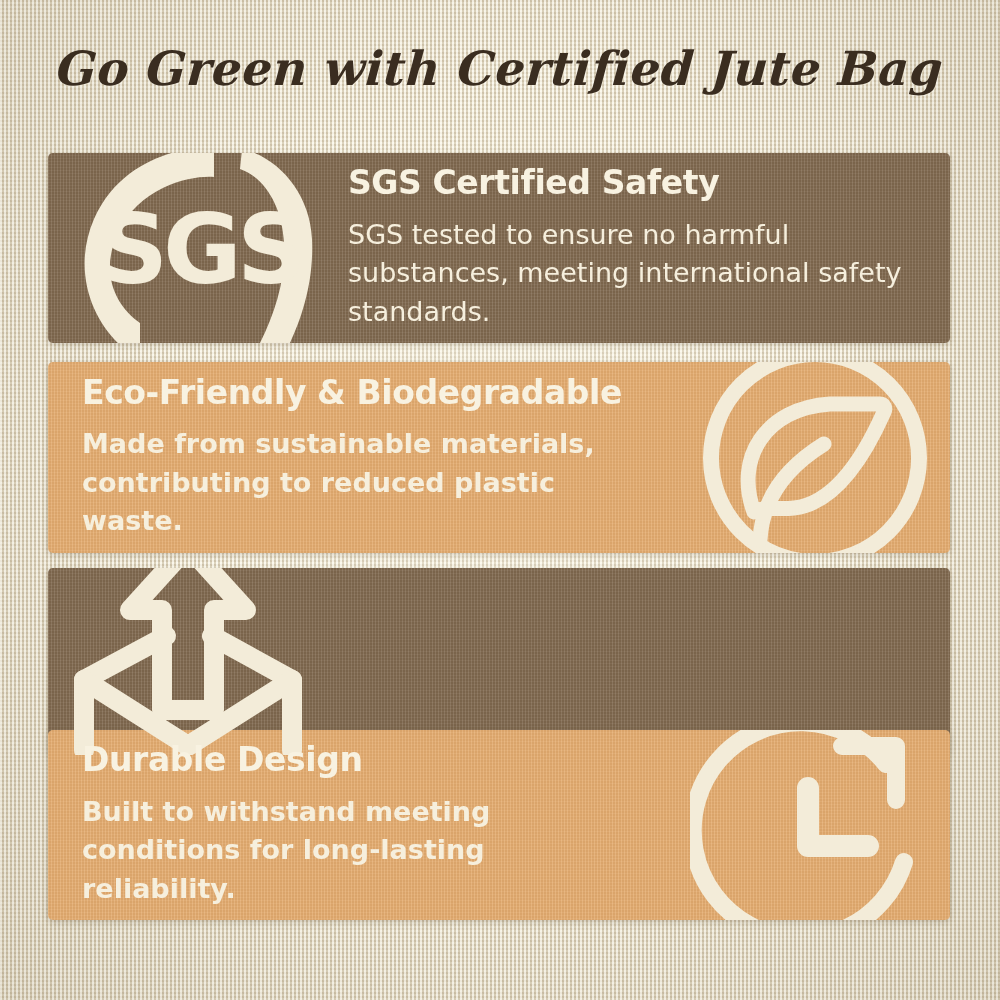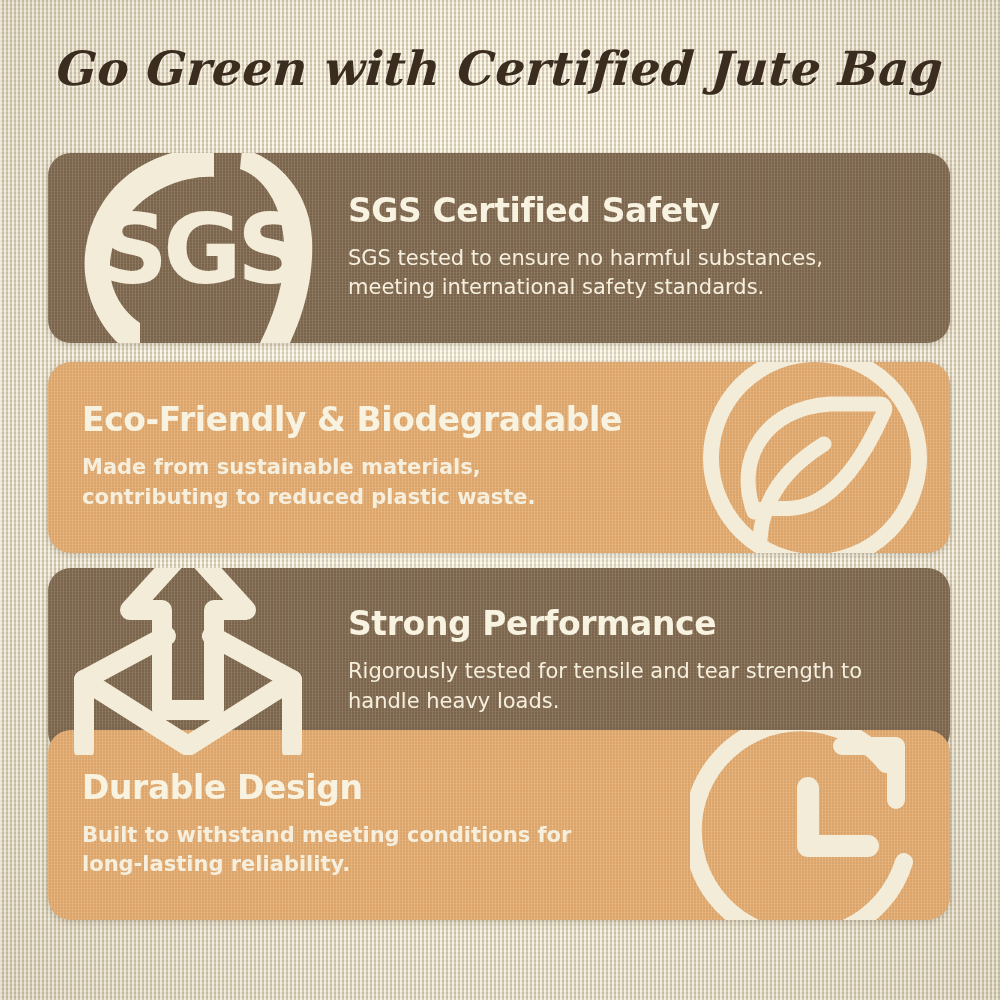--- a/index.html
+++ b/index.html
@@ -74,21 +74,21 @@
     text-shadow: 1px 1px 0 rgba(255,250,235,0.35);
     transform: skewX(-4deg);
     white-space: nowrap;
   }
 
   
   .card {
     position: absolute;
     left: 48px;
     width: 902px;
-    border-radius: 23px;
+    border-radius: 5px;
     overflow: hidden;
     box-shadow: 0 2px 6px rgba(90,72,48,0.22);
   }
   .card-weave {
     position: absolute;
     inset: 0;
     opacity: 0.30;
     background-image:
       repeating-linear-gradient(90deg,
         rgba(255,255,255,0.30) 0px,
@@ -137,21 +137,21 @@
     font-size: 33px;
     line-height: 1.12;
     color: #f8f2e1;
     letter-spacing: -0.4px;
     margin: 0 0 14px 0;
     white-space: nowrap;
   }
   .card-body {
     font-family: "DejaVu Sans", sans-serif;
     font-weight: normal;
-    font-size: 21px;
+    font-size: 27px;
     line-height: 1.42;
     color: #f6efdd;
     margin: 0;
     max-width: 560px;
   }
   .card.icon-right .card-body { max-width: 520px; font-weight: bold; }
 
   
   .ico { display: block; }
   .ico path, .ico circle, .ico rect, .ico polygon { }
@@ -248,24 +248,20 @@
                    L 68 42
                    L 100 42
                    L 100 142
                    L 152 142
                    L 152 42
                    L 184 42
                    Z" fill="none" stroke="#f3ecd9" stroke-width="20" stroke-linejoin="round" stroke-linecap="round"></path>
         </svg>
       </div>
 
-      <div class="text-slot">
-        <h2 class="card-heading">Strong Performance</h2>
-        <p class="card-body">Rigorously tested for tensile and tear strength to handle heavy loads.</p>
-      </div>
 
     </div>
   </div>
 
   <div class="card light icon-right" style="top:730px; height:190px;">
     <div class="card-weave"></div>
     <div class="card-inner">
 
       <div class="icon-slot">
         <svg class="ico" width="250" height="190" viewBox="0 0 250 190">

